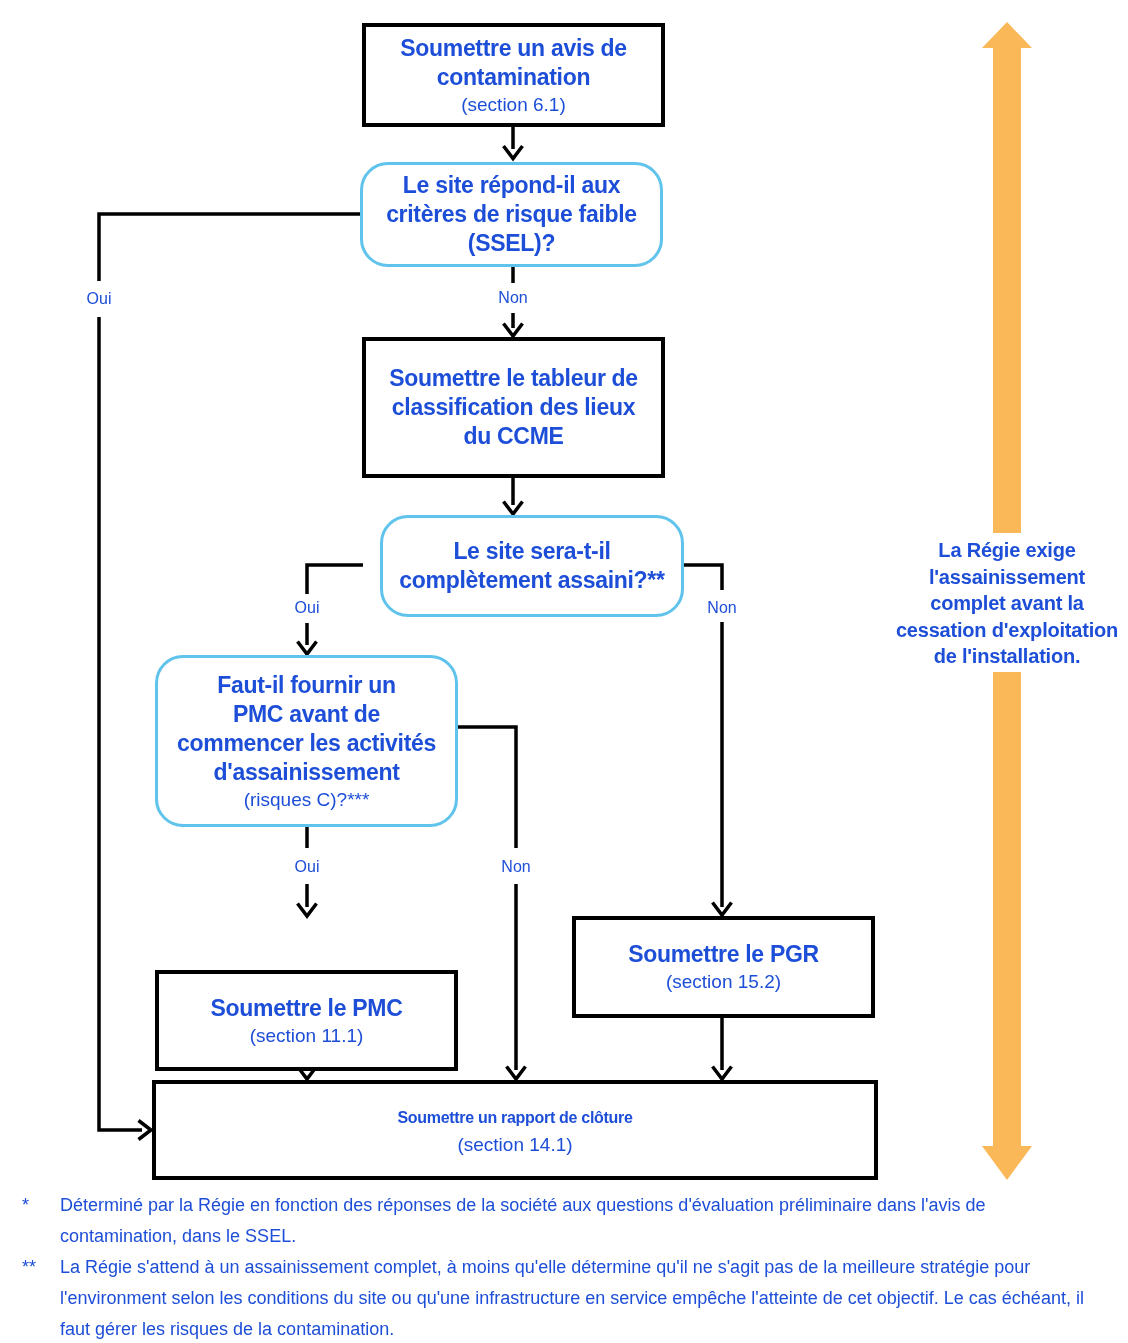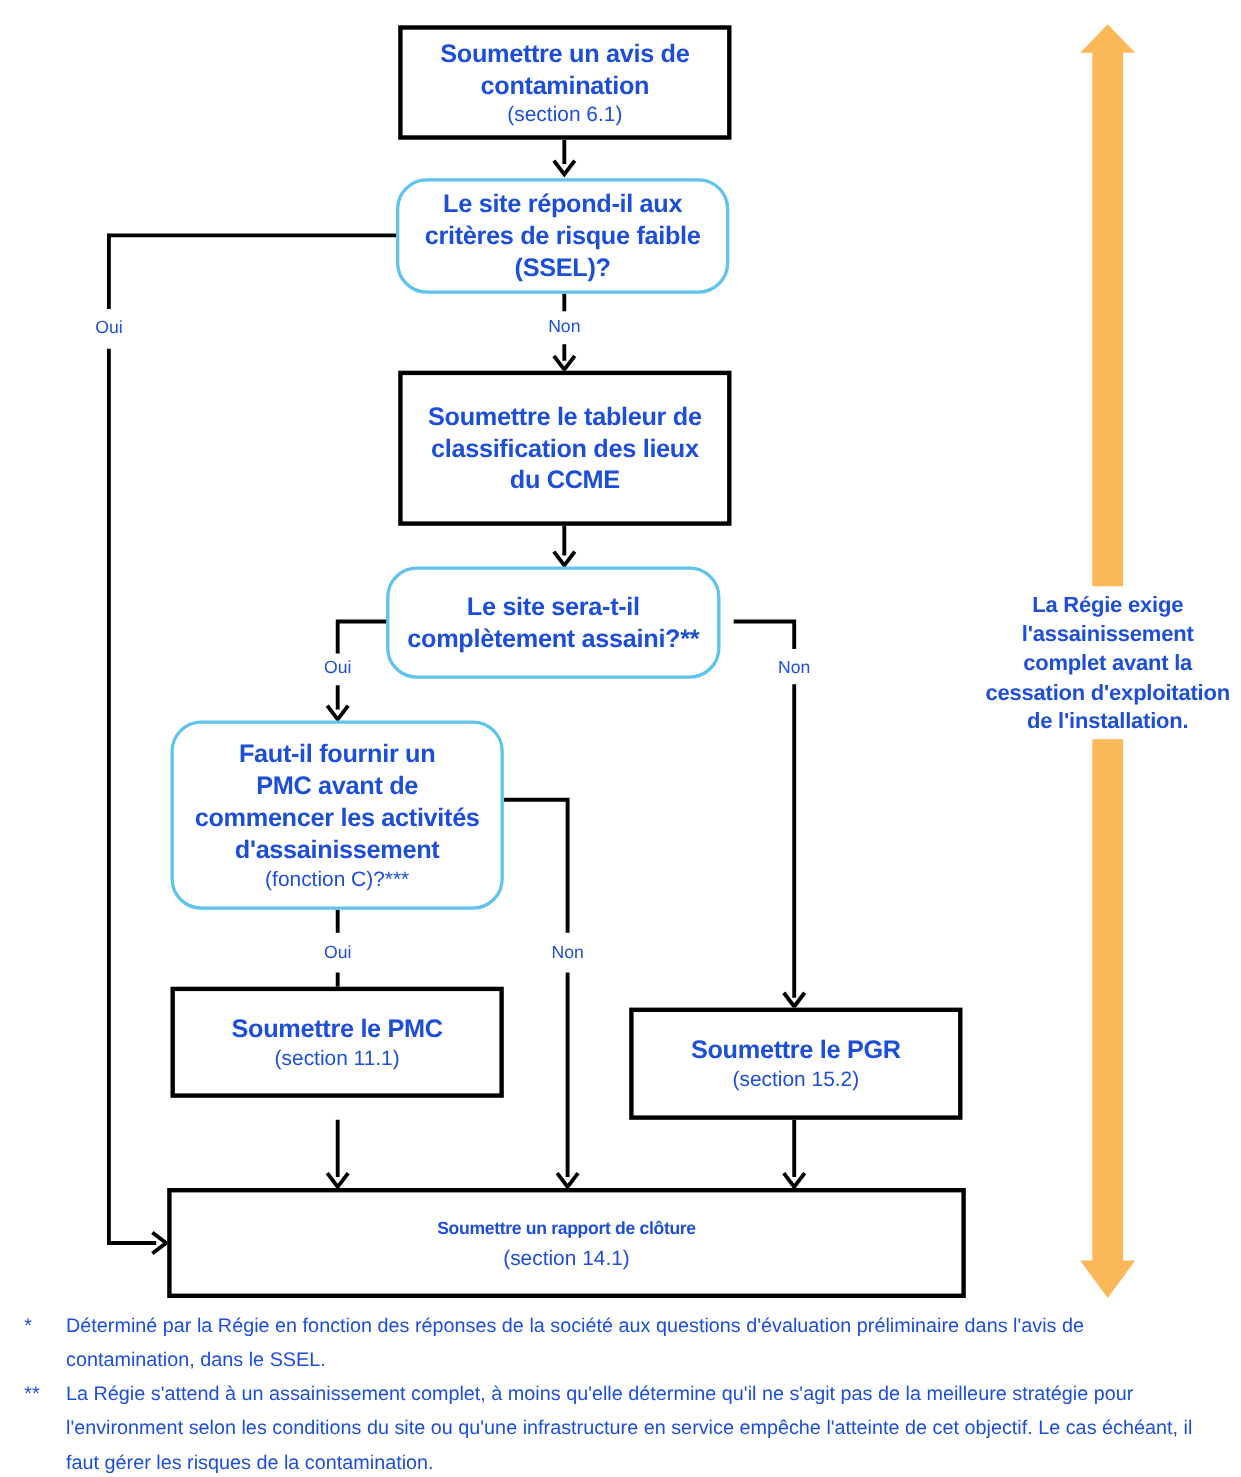--- a/index.html
+++ b/index.html
@@ -82,34 +82,34 @@
 classification des lieux
 du CCME</div>
   </div>
 
   <div class="node decision" style="left:360px; top:162px; width:303px; height:105px;">
     <div class="node-title">Le site répond-il aux
 critères de risque faible
 (SSEL)?</div>
   </div>
 
-  <div class="node decision" style="left:351px; top:515px; width:304px; height:102px;">
+  <div class="node decision" style="left:380px; top:515px; width:304px; height:102px;">
     <div class="node-title">Le site sera-t-il
 complètement assaini?**</div>
   </div>
 
   <div class="node decision" style="left:155px; top:655px; width:303px; height:172px;">
     <div class="node-title">Faut-il fournir un
 PMC avant de
 commencer les activités
 d'assainissement</div>
-    <div class="node-sub">(fonction C)?***</div>
+    <div class="node-sub">(risques C)?***</div>
   </div>
 
-  <div class="node process" style="left:155px; top:897px; width:303px; height:101px;">
+  <div class="node process" style="left:155px; top:970px; width:303px; height:101px;">
     <div class="node-title">Soumettre le PMC</div>
     <div class="node-sub">(section 11.1)</div>
   </div>
 
   <div class="node process" style="left:572px; top:916px; width:303px; height:102px;">
     <div class="node-title">Soumettre le PGR</div>
     <div class="node-sub">(section 15.2)</div>
   </div>
 
   <div class="node process" style="left:152px; top:1080px; width:726px; height:100px;">

